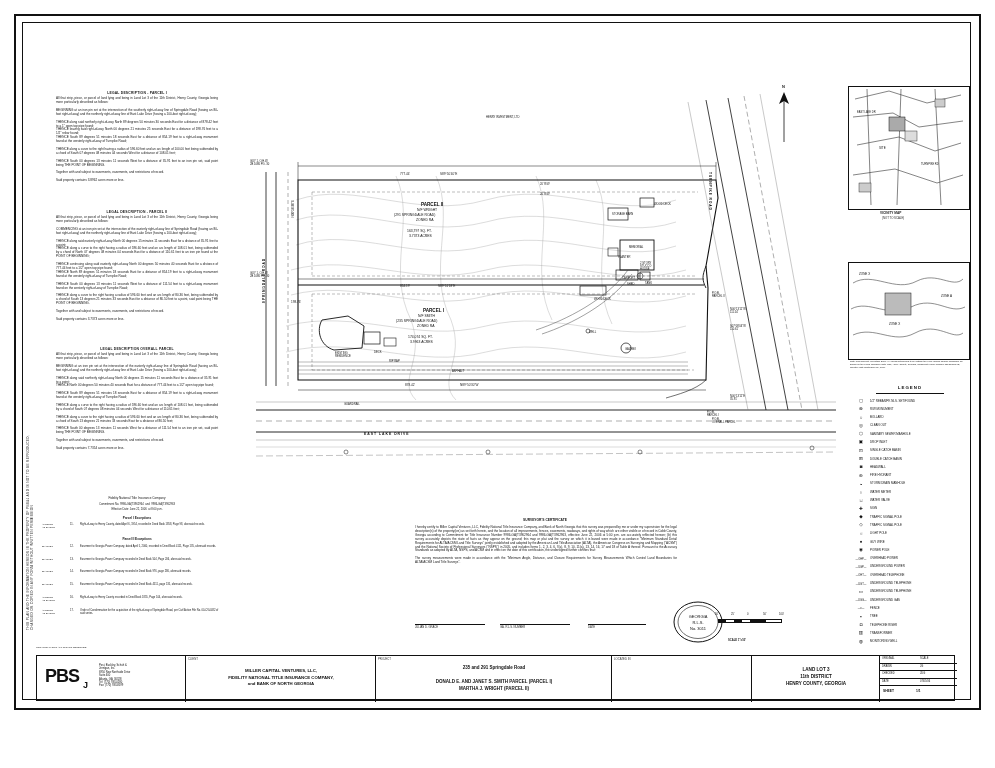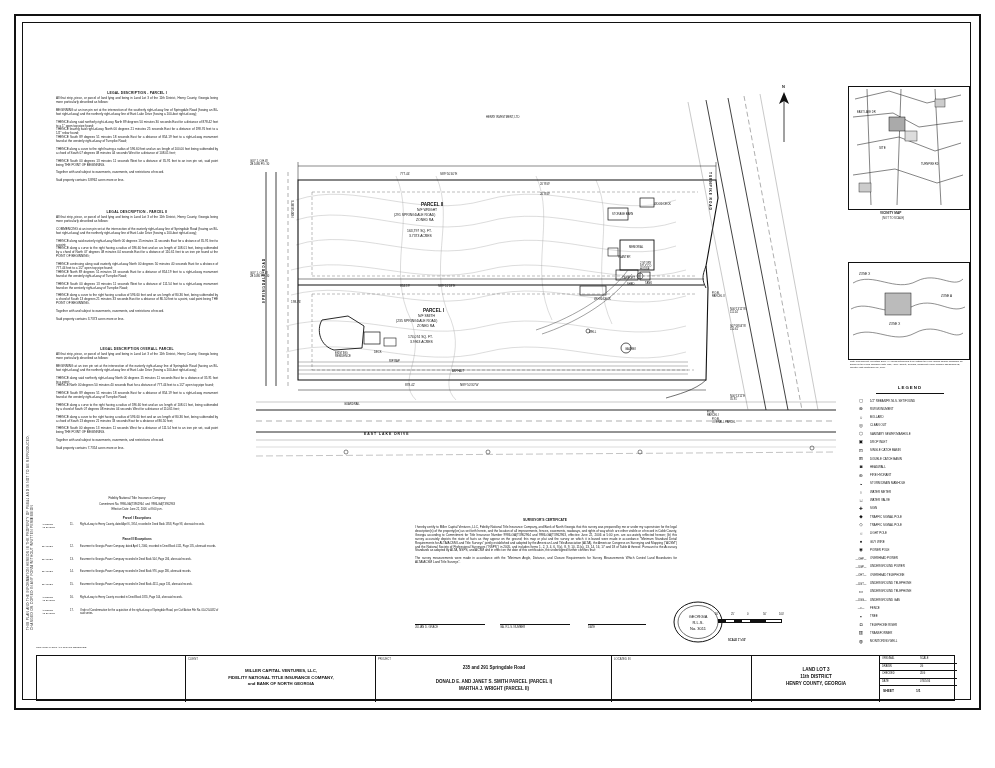--- a/index.html
+++ b/index.html
@@ -494,20 +494,31 @@
 110.61'</div>
         <div style="position: absolute; left: 494px; top: 315px; font-size: 2.7px; line-height: 3.2px; white-space: pre; color: rgb(17, 17, 17);">N00°13'11"E
 35.91'</div>
         <div style="position: absolute; left: 108px; top: 323px; font-size: 2.7px; line-height: 3.2px; white-space: pre; color: rgb(17, 17, 17);">GUARDRAIL</div>
       </div>
     <div class="tiny" style="left:546px;top:4px;font-size:4px;font-weight:bold;">N</div>
   </div>
 
   <div class="tb">
 
+    <div style="position:absolute;left:0;top:0;width:148px;height:46px;">
+      <div style="position:absolute;left:8px;top:10px;font-size:18px;font-weight:bold;letter-spacing:-1px;font-family:'Liberation Sans',sans-serif;">PBS</div>
+      <div style="position:absolute;left:46px;top:24px;font-size:9px;font-weight:bold;">J</div>
+      <div style="position:absolute;left:62px;top:8px;font-size:2.7px;line-height:3.4px;white-space:pre-wrap;">Post, Buckley, Schuh &amp;
+Jernigan, Inc.
+6950 New Northside Drive
+Suite 400
+Atlanta, GA  30328
+Tel: (770) 933-0280
+Fax: (770) 933-8599</div>
+    </div>
     <div class="tbcell" style="left:148px;width:190px;">
       <div class="tbtag" style="left:2px;top:1px;">CLIENT</div>
       <div style="position:absolute;left:0;top:12px;width:190px;text-align:center;font-size:4.3px;line-height:6.5px;font-weight:bold;white-space:pre-wrap;">MILLER CAPITAL VENTURES, LLC,
 FIDELITY NATIONAL TITLE INSURANCE COMPANY,
 and BANK OF NORTH GEORGIA</div>
     </div>
     <div class="tbcell" style="left:338px;width:236px;">
       <div class="tbtag" style="left:2px;top:1px;">PROJECT</div>
       <div style="position:absolute;left:0;top:8px;width:236px;text-align:center;font-size:4.5px;line-height:7px;font-weight:bold;white-space:pre-wrap;">235 and 291 Springdale Road
 

